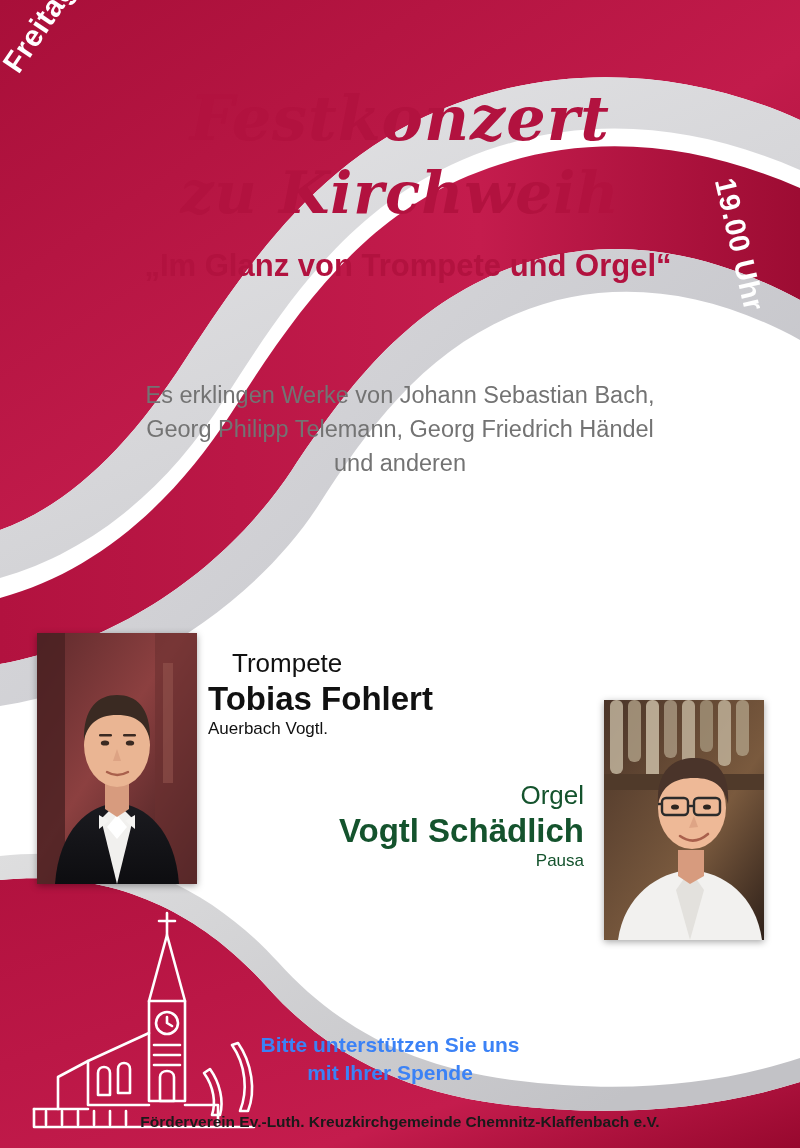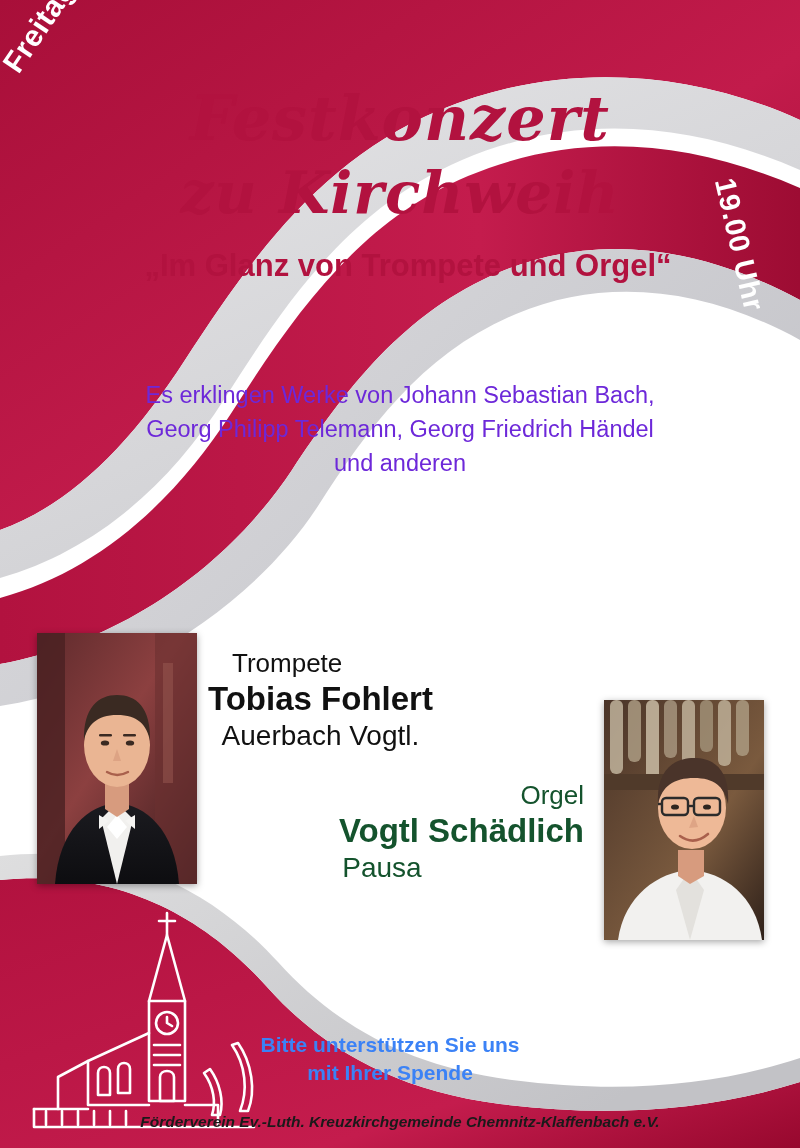--- a/index.html
+++ b/index.html
@@ -93,21 +93,21 @@
     margin-left: 16px;
   }
   #program {
     position: absolute;
     left: 0;
     top: 378px;
     width: 800px;
     text-align: center;
     font-size: 23.5px;
     line-height: 1.45;
-    color: #6d28d9;
+    color: #737373;
   }
 
   
   .photo {
     position: absolute;
     overflow: hidden;
     background: #2a1d20;
     box-shadow: 0 2px 7px rgba(0,0,0,0.35);
   }
   #photo-trumpet {
@@ -144,23 +144,22 @@
     font-size: 26px;
     line-height: 1.18;
     margin-left: 24px;
   }
   .performer {
     font-size: 33px;
     font-weight: bold;
     line-height: 1.2;
   }
   .city {
-    font-size: 28px;
+    font-size: 17px;
     line-height: 1.25;
-    text-align: center;
   }
 
   
   #donation {
     position: absolute;
     left: 200px;
     top: 1031px;
     width: 380px;
     text-align: center;
     font-size: 21px;
@@ -170,21 +169,20 @@
   }
   #assoc {
     position: absolute;
     left: 0;
     top: 1113px;
     width: 800px;
     text-align: center;
     font-size: 15.5px;
     font-weight: bold;
     color: #1a1a1a;
-    font-style: italic;
   }
   #church-logo {
     position: absolute;
     left: 18px;
     top: 905px;
     width: 240px;
     height: 225px;
   }
 </style>
 </head>

